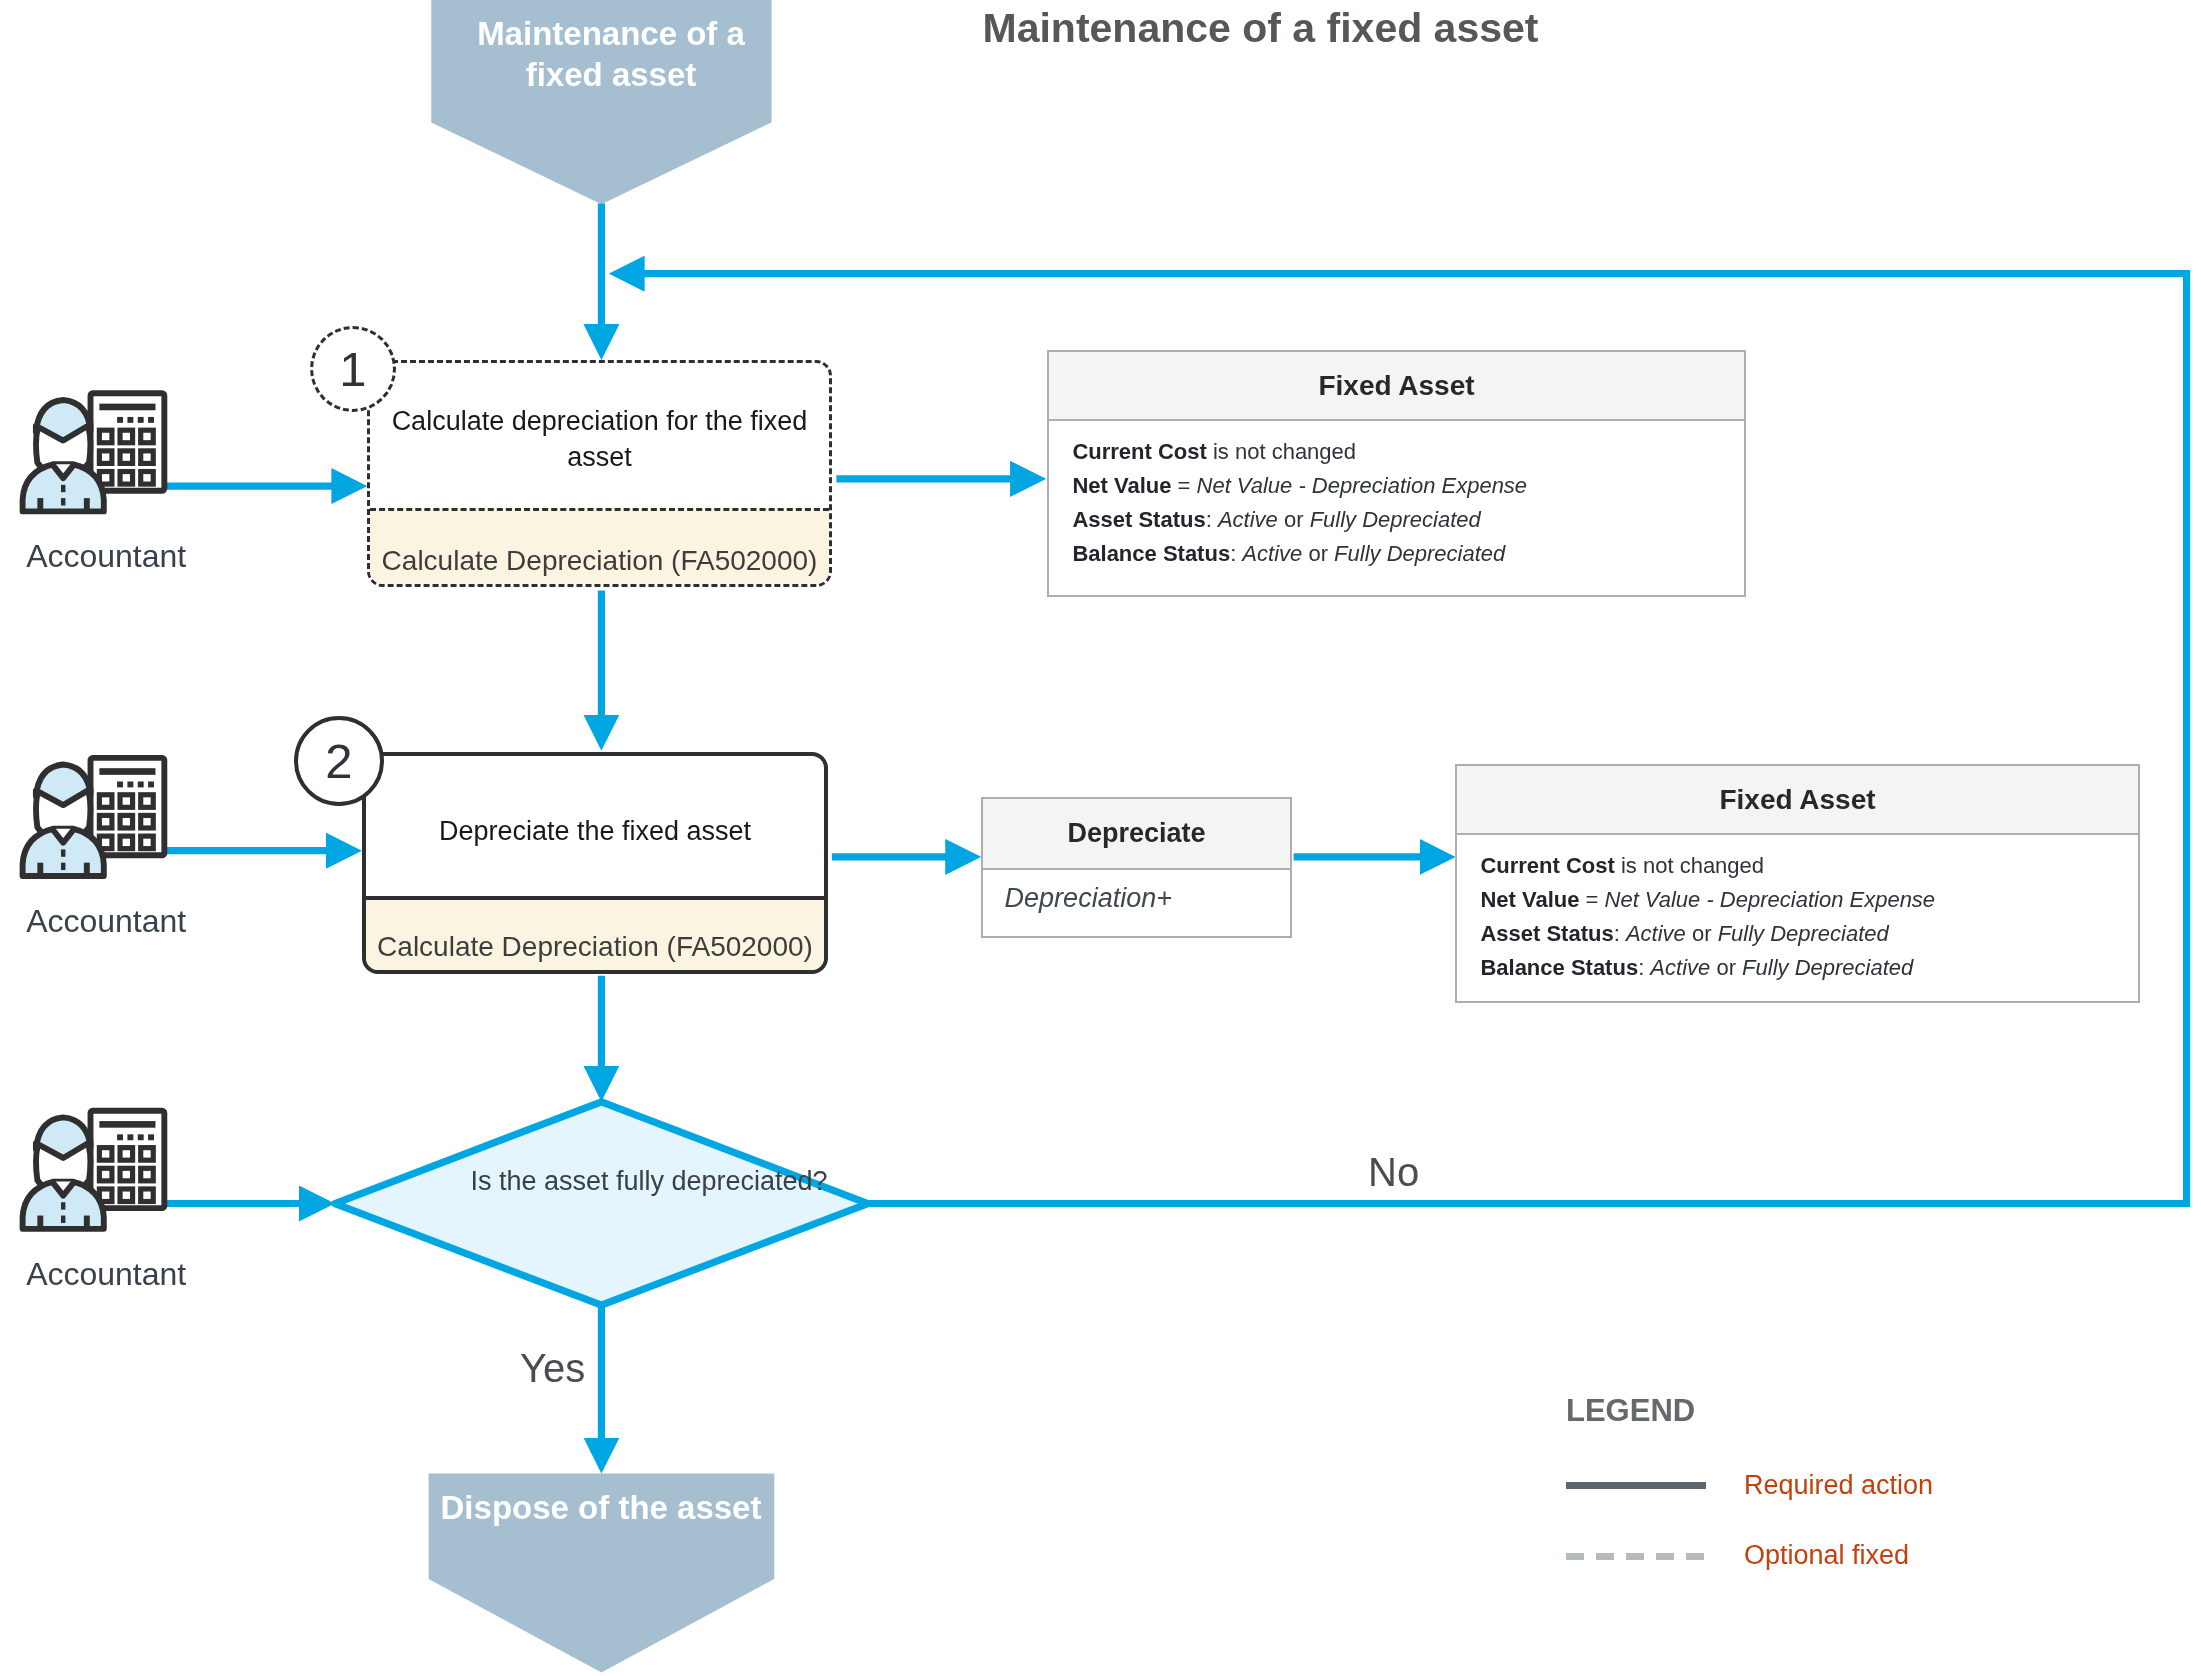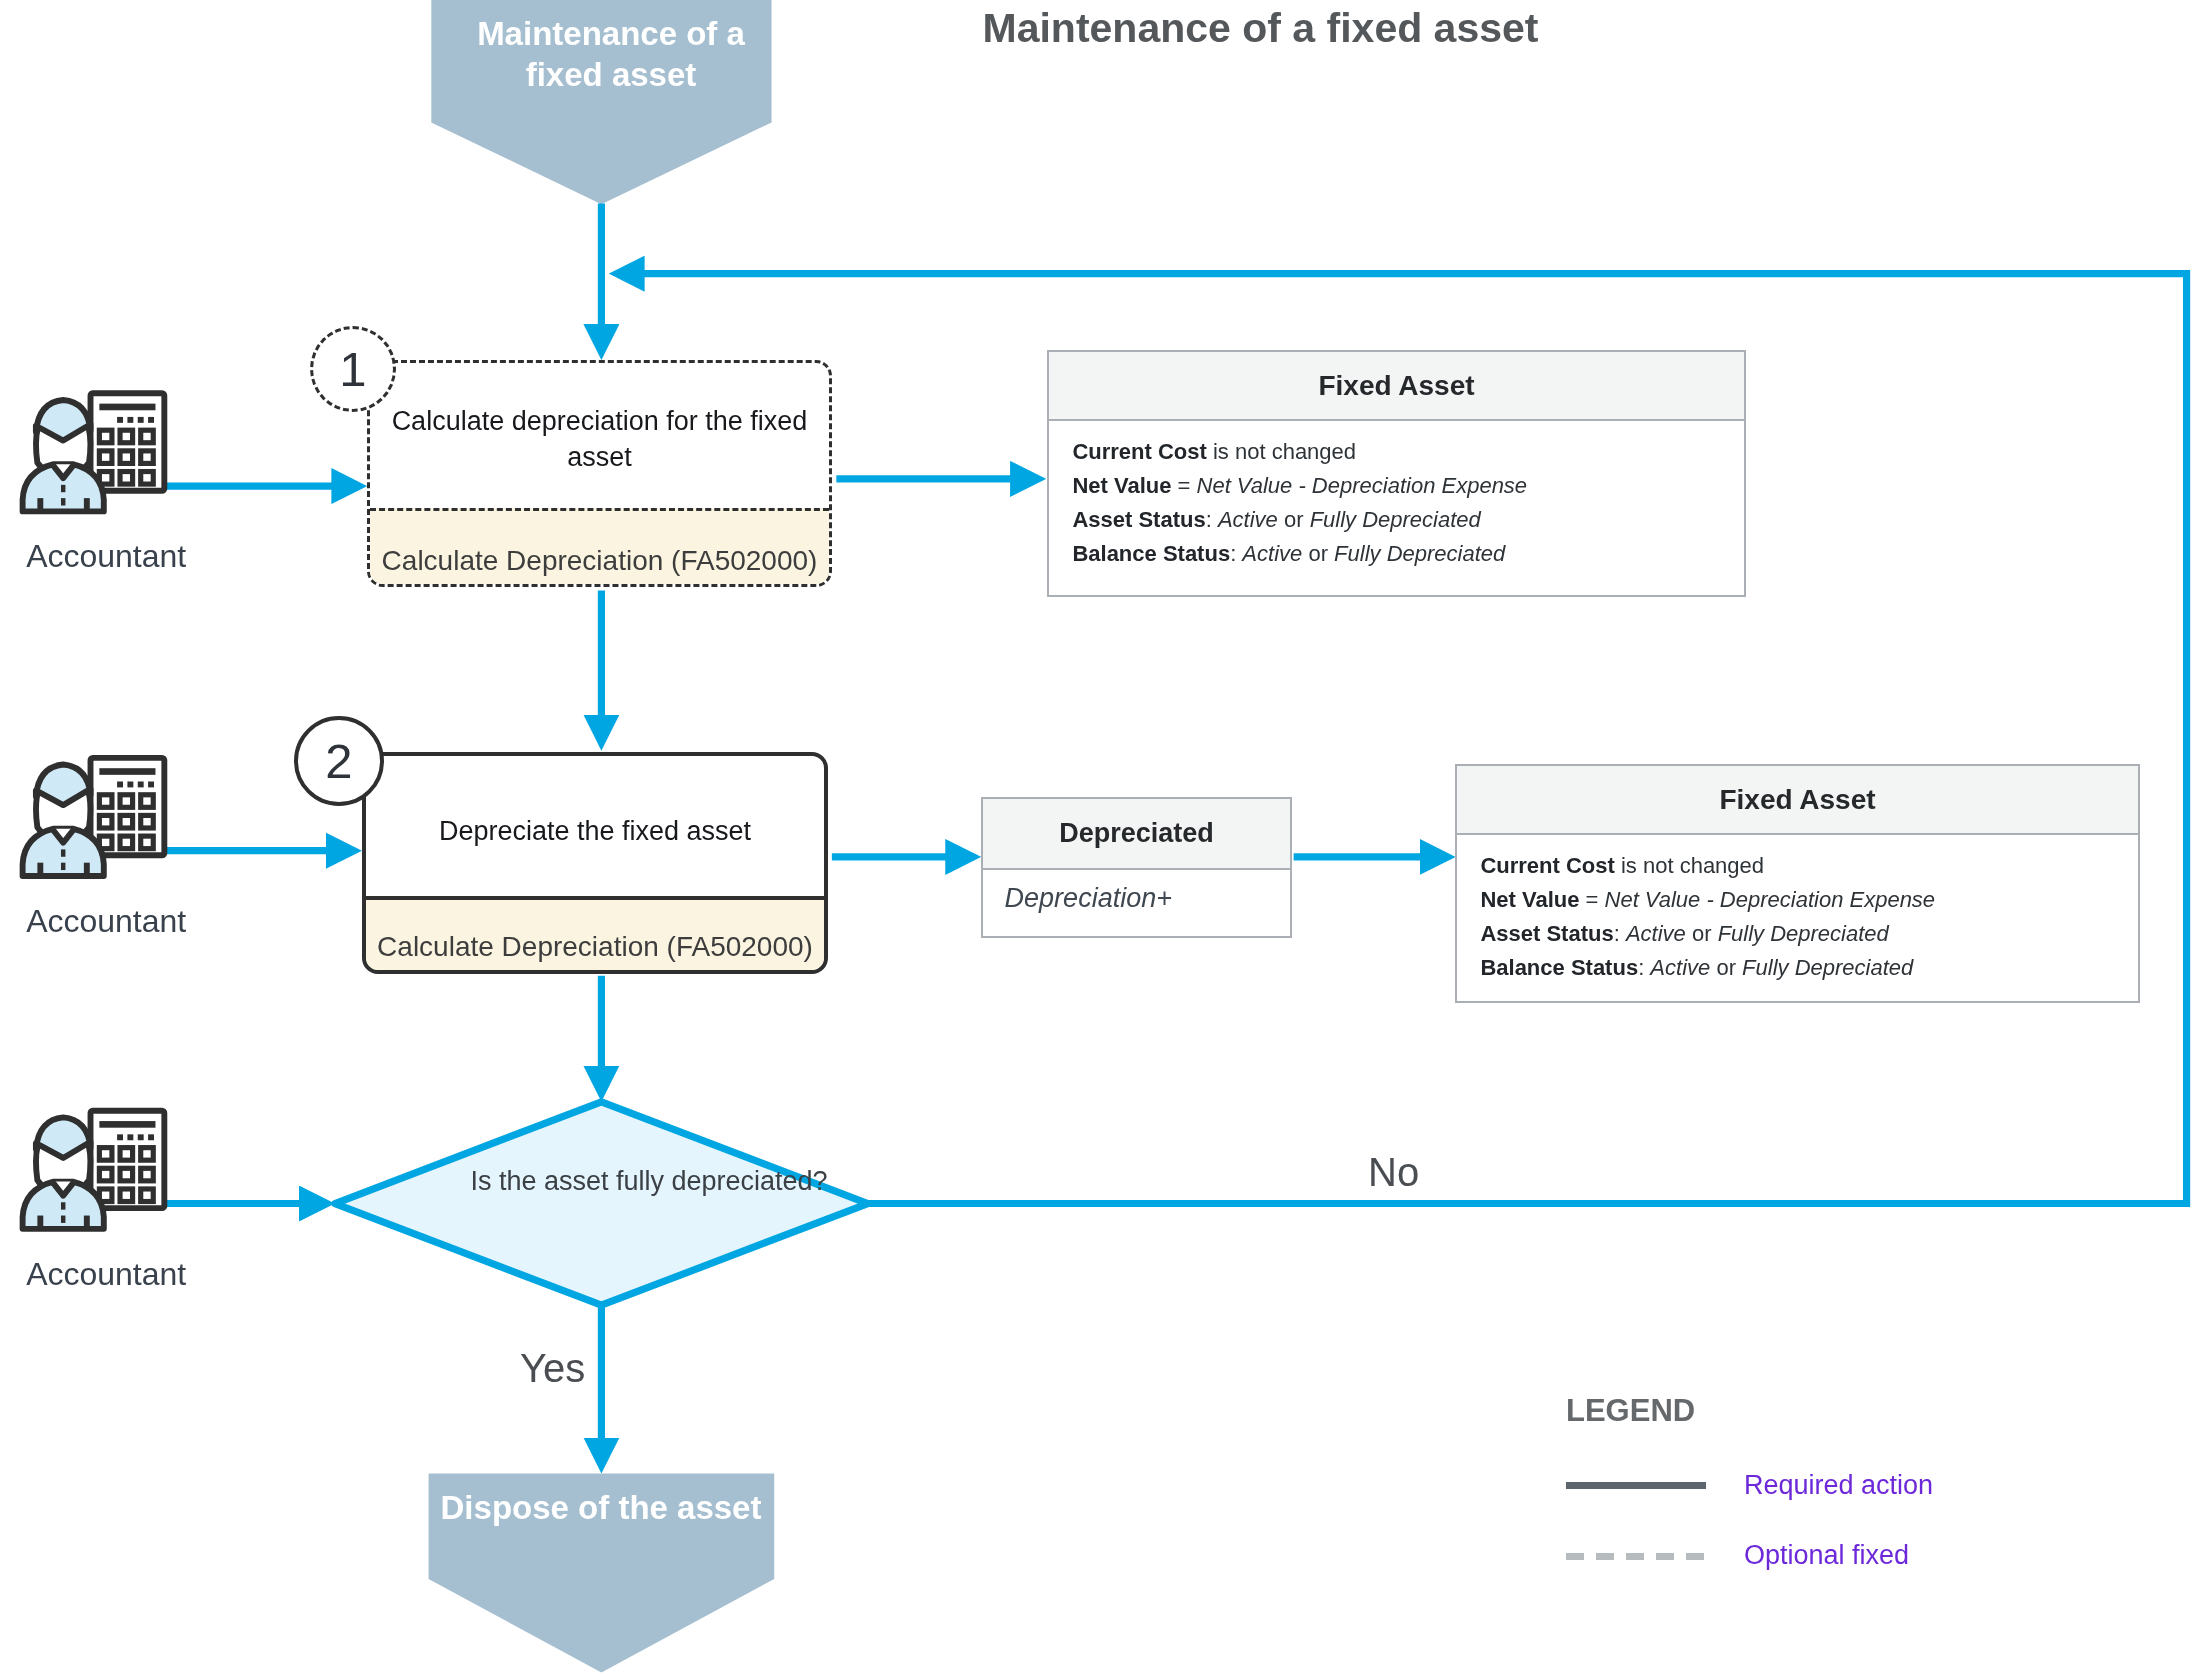--- a/index.html
+++ b/index.html
@@ -49,21 +49,21 @@
   .txn-body{padding:12.6px 21.6px;font-size:27px;font-style:italic;color:#3f4750;}
 
   .decision-text{left:421px;top:1163px;width:360px;text-align:center;font-size:27px;line-height:36px;color:#3b4045;margin-left:48px;}
   .edge-label{font-size:40px;color:#4a4e52;}
   .actor-label{width:198px;text-align:center;font-size:32px;color:#39424c;}
 
   .legend-heading{font-weight:bold;font-size:31px;color:#66696c;}
   .legend-line{width:140px;height:7.2px;}
   .legend-line.solid{background:var(--legendsolid);}
   .legend-line.dashed{background:repeating-linear-gradient(90deg,var(--legenddashed) 0 18px,transparent 18px 30px);}
-  .legend-label{font-size:27px;color:#6d28d9;}
+  .legend-label{font-size:27px;color:#c2410c;}
 </style>
 </head>
 <body>
 
 <div class="canvas">
 
   <svg class="layer" viewBox="0 0 2446 1863">
     <defs>
       <marker id="arr" viewBox="0 0 10 10" refX="6.5" refY="5" markerWidth="5" markerHeight="5" orient="auto">
         <path d="M0,0 L10,5 L0,10 Z" class="arrowhead"></path>
@@ -152,21 +152,21 @@
     <div class="card-header" style="height:67px;">Fixed Asset</div>
     <div class="card-body">
       <div><b>Current Cost</b><span> is not changed</span><i></i><span></span><i></i></div>
       <div><b>Net Value</b><span> = </span><i>Net Value - Depreciation Expense</i><span></span><i></i></div>
       <div><b>Asset Status</b><span>: </span><i>Active</i><span> or </span><i>Fully Depreciated</i></div>
       <div><b>Balance Status</b><span>: </span><i>Active</i><span> or </span><i>Fully Depreciated</i></div>
     </div>
   </div>
 
   <div class="abs card" style="left:981px;top:797px;width:311px;height:141px;">
-    <div class="card-header" style="height:69px;font-size:27px;">Depreciated</div>
+    <div class="card-header" style="height:69px;font-size:27px;">Depreciate</div>
     <div class="txn-body">Depreciation+</div>
   </div>
 
   <div class="abs card" style="left:1455px;top:764px;width:685px;height:239px;">
     <div class="card-header" style="height:67px;">Fixed Asset</div>
     <div class="card-body">
       <div><b>Current Cost</b><span> is not changed</span><i></i><span></span><i></i></div>
       <div><b>Net Value</b><span> = </span><i>Net Value - Depreciation Expense</i><span></span><i></i></div>
       <div><b>Asset Status</b><span>: </span><i>Active</i><span> or </span><i>Fully Depreciated</i></div>
       <div><b>Balance Status</b><span>: </span><i>Active</i><span> or </span><i>Fully Depreciated</i></div>

